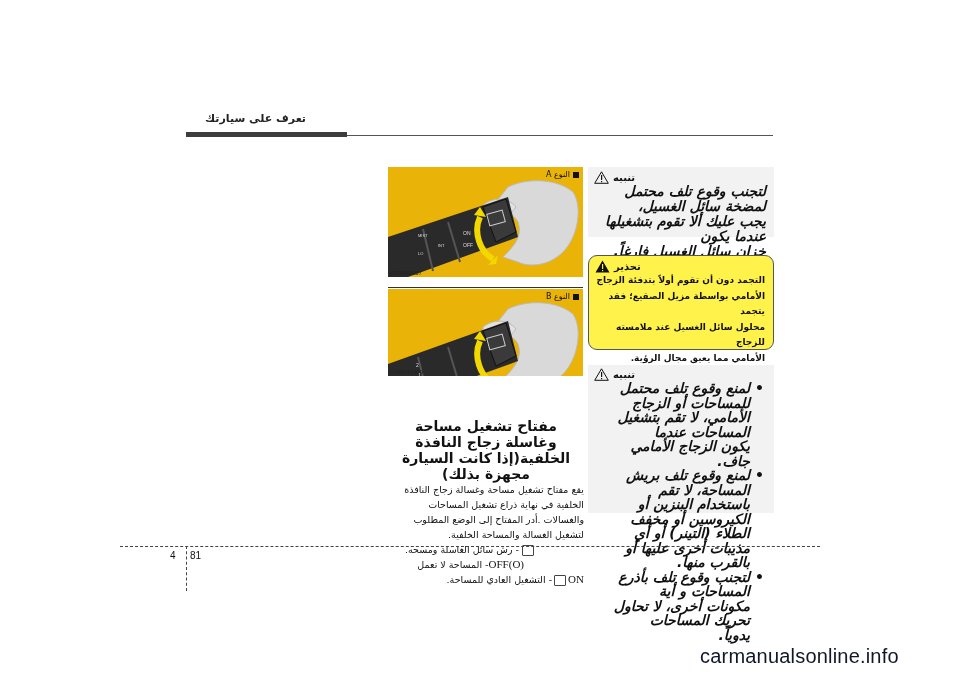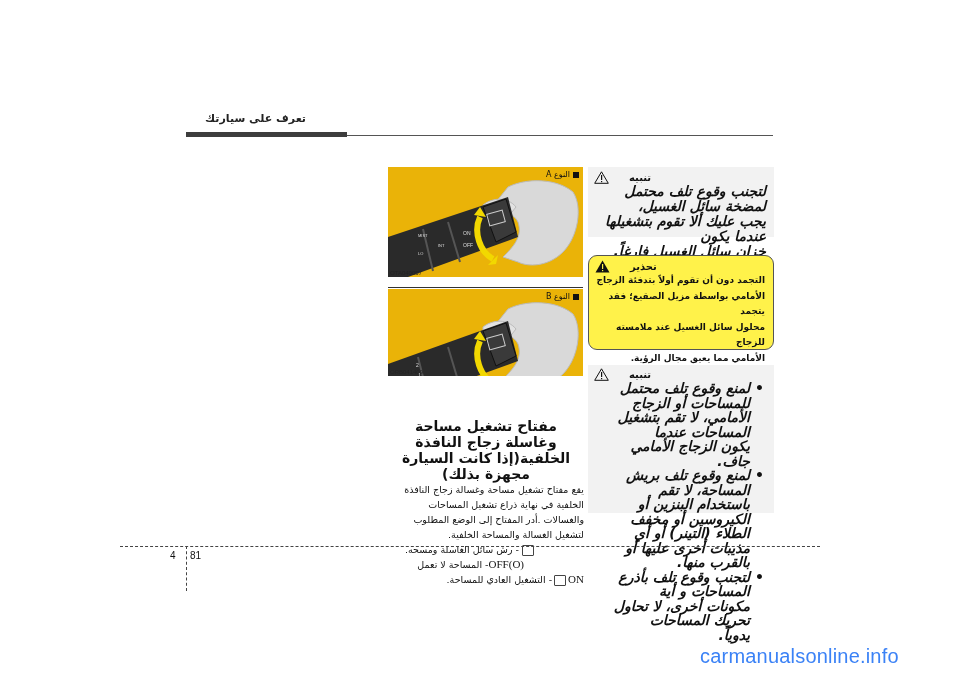--- a/index.html
+++ b/index.html
@@ -10,21 +10,21 @@
     .abs { position: absolute; }
     .rtl { direction: rtl; text-align: right; }
 
     
     .header-title { left: 186px; top: 112px; width: 120px; font-size: 11px; font-weight: bold; color: #222; }
     .header-bar { left: 186px; top: 132px; width: 161px; height: 5px; background: #3d3d3d; }
     .header-line { left: 347px; top: 135px; width: 426px; height: 1px; background: #555; }
 
     
     .note-box { background: #f2f2f2; }
-    .note-head { display: flex; flex-direction: row-reverse; align-items: center; gap: 20px; font-weight: bold; font-size: 10px; }
+    .note-head { display: flex; flex-direction: row-reverse; align-items: center; gap: 4px; font-weight: bold; font-size: 10px; }
     .note-text { font-size: 14px; font-style: italic; font-weight: bold; line-height: 15px; }
     .warn-box { background: #fff24a; border: 1px solid #555; }
     .warn-text { font-size: 9px; font-weight: bold; line-height: 15.5px; }
     .bullets { margin: 0; padding: 0 12px 0 0; list-style: none; }
     .bullets li { position: relative; padding-right: 4px; }
     .bullets li::before { content: "•"; position: absolute; right: -10px; top: 0; font-style: normal; }
 
     
     .fig { background: #eab308; overflow: hidden; }
     .fig-caption { font-size: 6px; color: #222; font-family: "Liberation Sans", sans-serif; }
@@ -36,21 +36,21 @@
     .section-title { font-size: 14px; font-weight: bold; line-height: 16px; text-align: center; }
     .body-text { font-size: 9.5px; line-height: 15px; }
     .body-line { display: block; }
     .sym { display: inline-block; width: 10px; height: 9px; border: 1px solid #444; vertical-align: middle; border-radius: 1px; }
 
     
     .footer-line { left: 120px; top: 546px; width: 700px; border-top: 1px dashed #444; }
     .footer-vline { left: 186px; top: 546px; height: 45px; border-left: 1px dashed #444; }
     .page-chapter { left: 170px; top: 550px; font-size: 10px; font-family: "Liberation Sans", sans-serif; }
     .page-num { left: 190px; top: 550px; font-size: 10px; font-family: "Liberation Sans", sans-serif; }
-    .watermark { left: 700px; top: 645px; font-size: 20px; color: #3b82f6; font-family: "Liberation Sans", sans-serif; letter-spacing: 0.2px; }
+    .watermark { left: 700px; top: 645px; font-size: 20px; color: #0f172a; font-family: "Liberation Sans", sans-serif; letter-spacing: 0.2px; }
   </style>
 </head>
 <body>
 
 <div class="abs header-title rtl">تعرف على سيارتك</div>
 <div class="abs header-bar"></div>
 <div class="abs header-line"></div>
 
 <div class="abs note-box rtl" style="left:588px; top:167px; width:186px; height:70px; padding:4px 8px 0 6px; box-sizing:border-box;">
   <div class="note-head">

